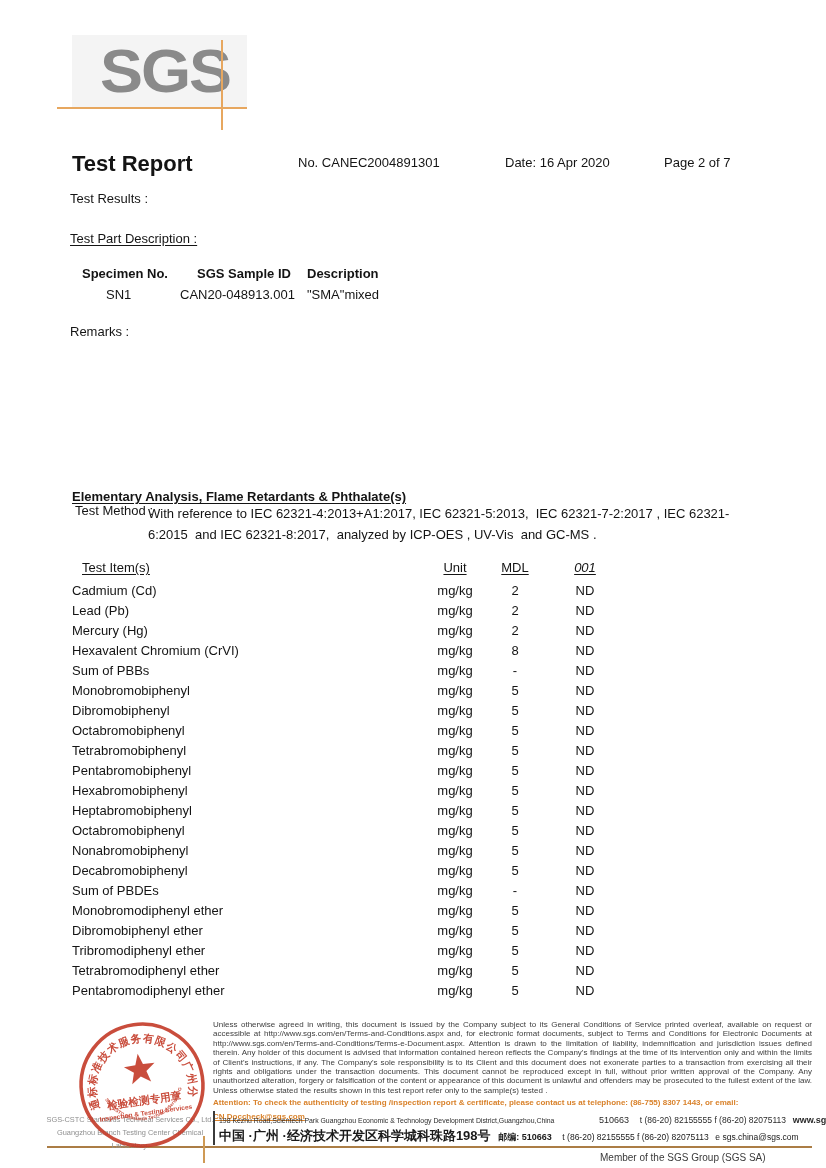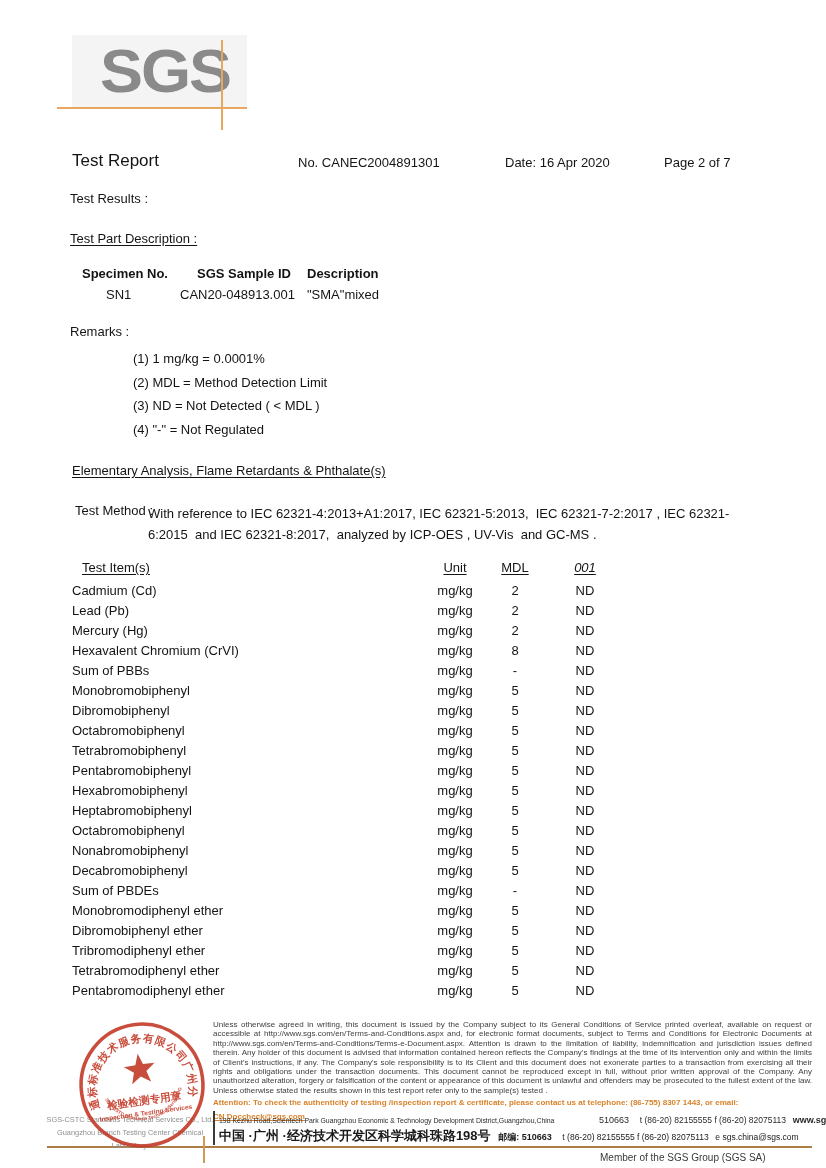--- a/index.html
+++ b/index.html
@@ -16,21 +16,21 @@
   
   .logo-bg { left:72px; top:35px; width:175px; height:73px; background:#f4f4f4; }
   .logo-text {
     left:100px; top:38px; font-size:62px; line-height:66px; font-weight:bold;
     color:#8a8a8a; letter-spacing:-2px; transform:scaleX(1.04); transform-origin:left;
   }
   .logo-hline { left:57px; top:107px; width:190px; height:2px; background:#e7a75f; }
   .logo-vline { left:221px; top:40px; width:2px; height:90px; background:#e7a75f; }
 
   
-  .hdr-title { left:72px; top:151px; font-size:17px; font-weight:normal; }
+  .hdr-title { left:72px; top:151px; font-size:22px; font-weight:bold; }
   .hdr-no    { left:298px; top:155px; }
   .hdr-date  { left:505px; top:155px; }
   .hdr-page  { left:664px; top:155px; }
 
   .lbl-results { left:70px; top:191px; }
   .lbl-partdesc { left:70px; top:231px; }
 
   
   .spec-h1 { left:82px;  top:266px; font-weight:bold; }
   .spec-h2 { left:197px; top:266px; font-weight:bold; }
@@ -38,21 +38,21 @@
   .spec-c1 { left:106px; top:287px; }
   .spec-c2 { left:180px; top:287px; }
   .spec-c3 { left:307px; top:287px; }
 
   
   .remarks-label { left:70px; top:324px; }
   .remarks-list { left:133px; top:347px; }
   .remarks-list div { line-height:23.5px; }
 
   
-  .sec-heading { left:72px; top:463px; font-weight:normal; text-decoration:underline; text-underline-offset:2px;text-align:right; }
+  .sec-heading { left:72px; top:489px; font-weight:bold; text-decoration:underline; text-underline-offset:2px;text-align:right; }
   .tm-label { left:75px; top:503px; }
   .tm-text  { left:148px; top:503px; width:600px; line-height:21px; white-space:pre-wrap; }
 
   
   .rtable { left:72px; top:560px; width:560px; }
   .rrow  { position:relative; height:20px; }
   .rhead { height:23px; }
   .c-item { position:absolute; left:0; white-space:nowrap; }
   .rhead .c-item { left:10px; }
   .c-unit { position:absolute; left:353px; width:60px; text-align:center; }
@@ -112,30 +112,20 @@
   <div class="abs lbl-partdesc u">Test Part Description :</div>
 
   <div class="abs spec-h1">Specimen No.</div>
   <div class="abs spec-h2">SGS Sample ID</div>
   <div class="abs spec-h3">Description</div>
   <div class="abs spec-c1">SN1</div>
   <div class="abs spec-c2">CAN20-048913.001</div>
   <div class="abs spec-c3">"SMA"mixed</div>
 
   <div class="abs remarks-label">Remarks :</div>
-  <div class="abs remarks-list">
-
-      <div>(1) 1 mg/kg = 0.0001%</div>
-
-      <div>(2) MDL = Method Detection Limit</div>
-
-      <div>(3) ND = Not Detected ( &lt; MDL )</div>
-
-      <div>(4) "-" = Not Regulated</div>
-    </div>
 
   <div class="abs sec-heading">Elementary Analysis, Flame Retardants &amp; Phthalate(s)</div>
   <div class="abs tm-label">Test Method :</div>
   <div class="abs tm-text">With reference to IEC 62321-4:2013+A1:2017, IEC 62321-5:2013,  IEC 62321-7-2:2017 , IEC 62321-6:2015  and IEC 62321-8:2017,  analyzed by ICP-OES , UV-Vis  and GC-MS .</div>
 
   <div class="abs rtable">
     <div class="rrow rhead">
       <span class="c-item u">Test Item(s)</span>
       <span class="c-unit u">Unit</span>
       <span class="c-mdl u">MDL</span>

